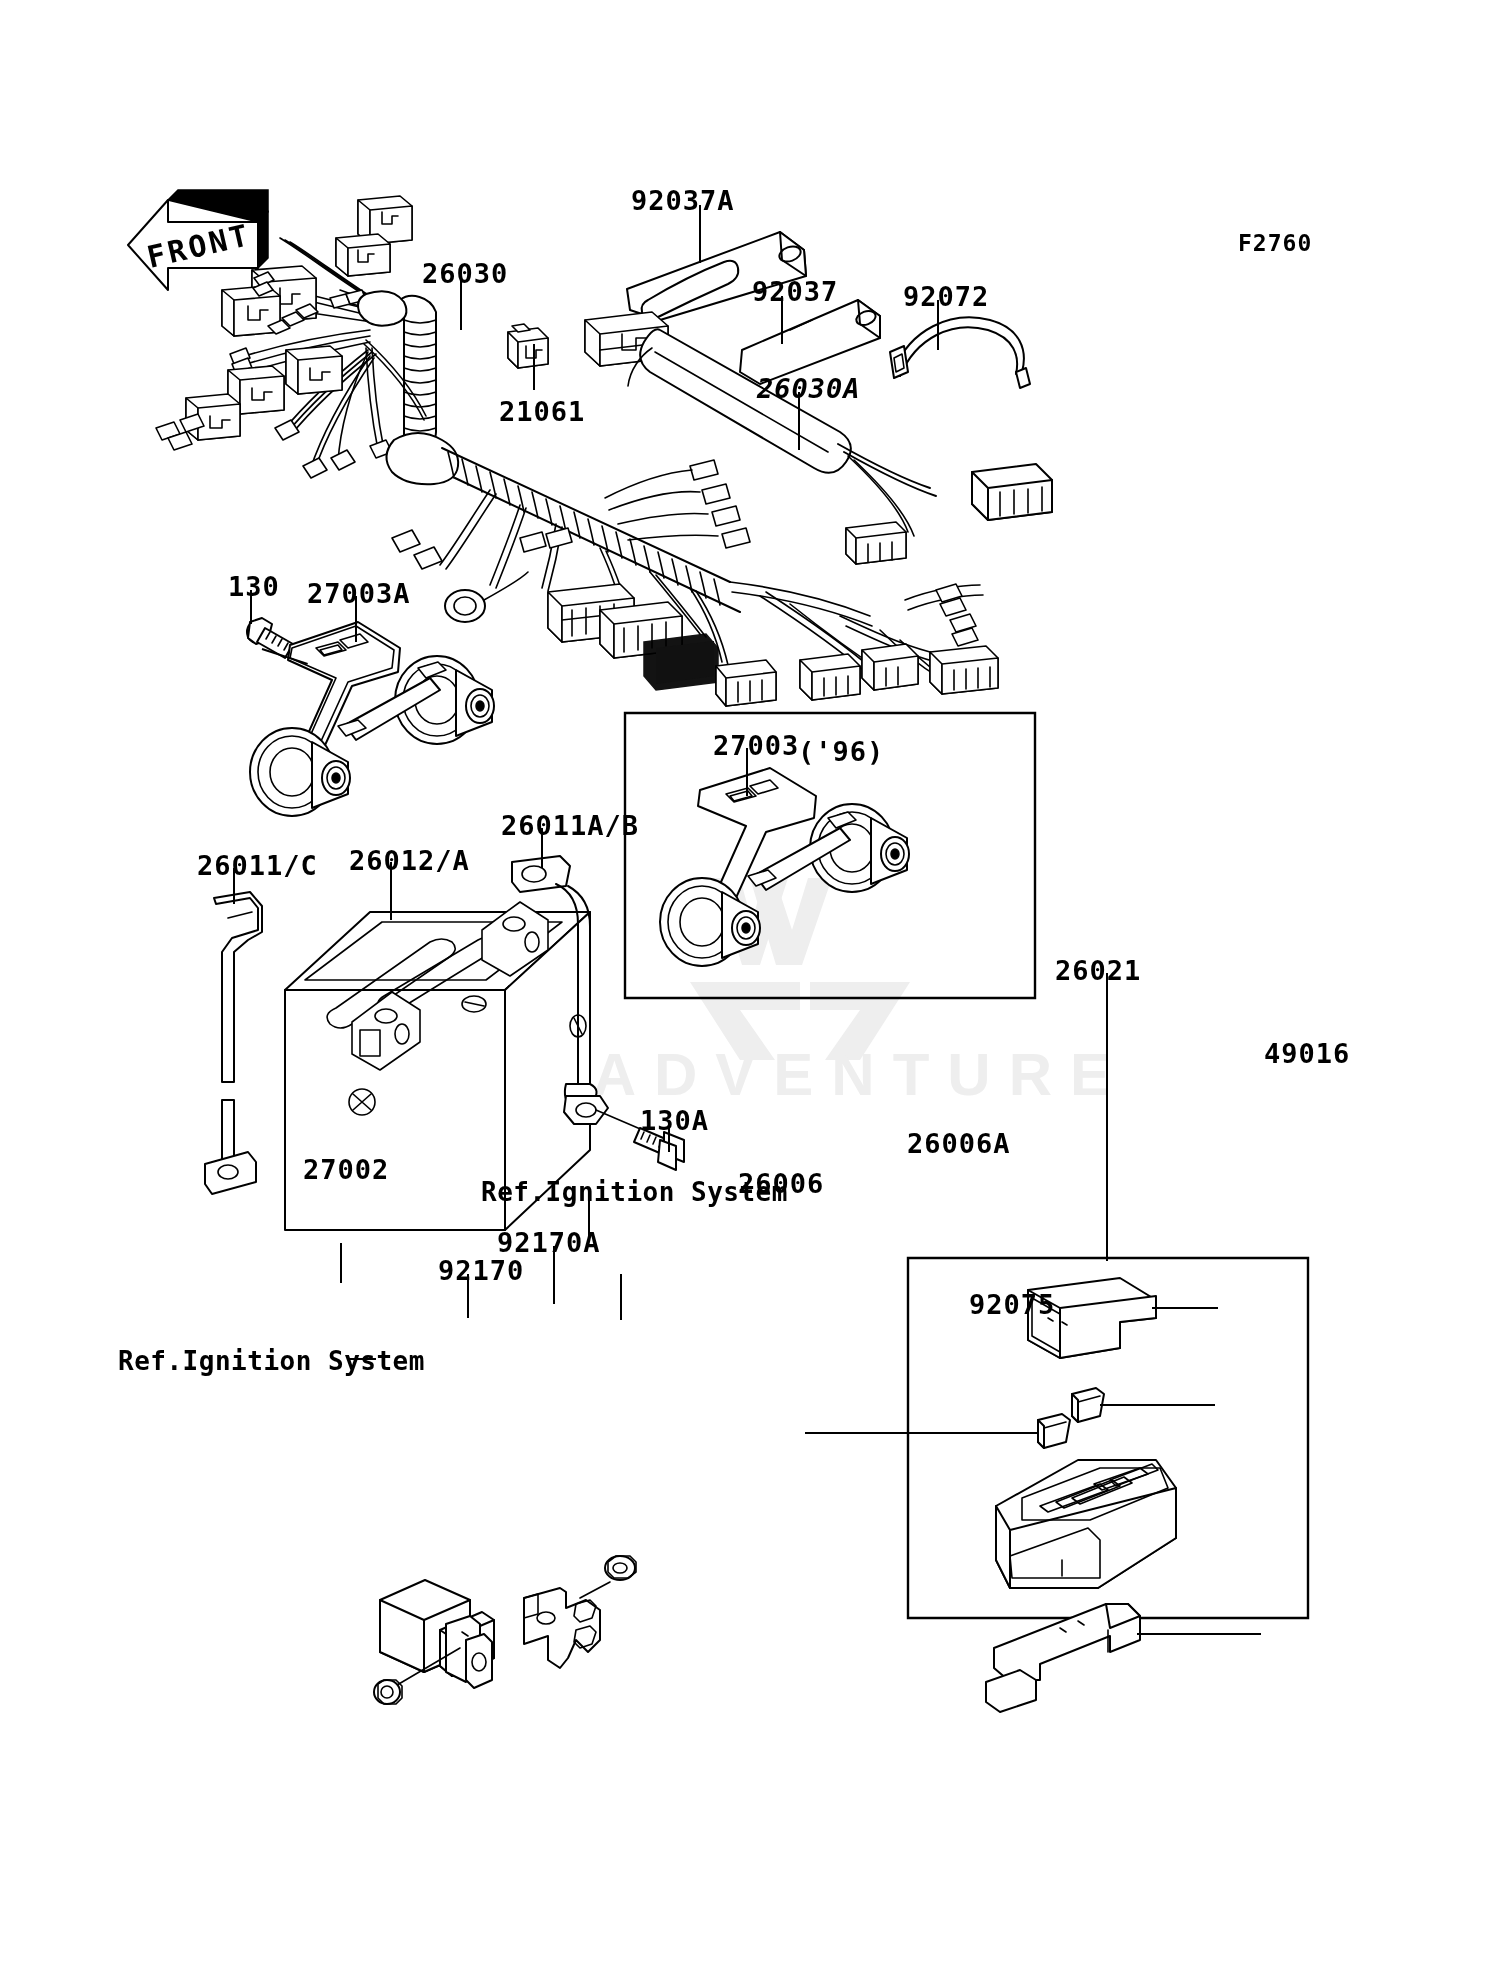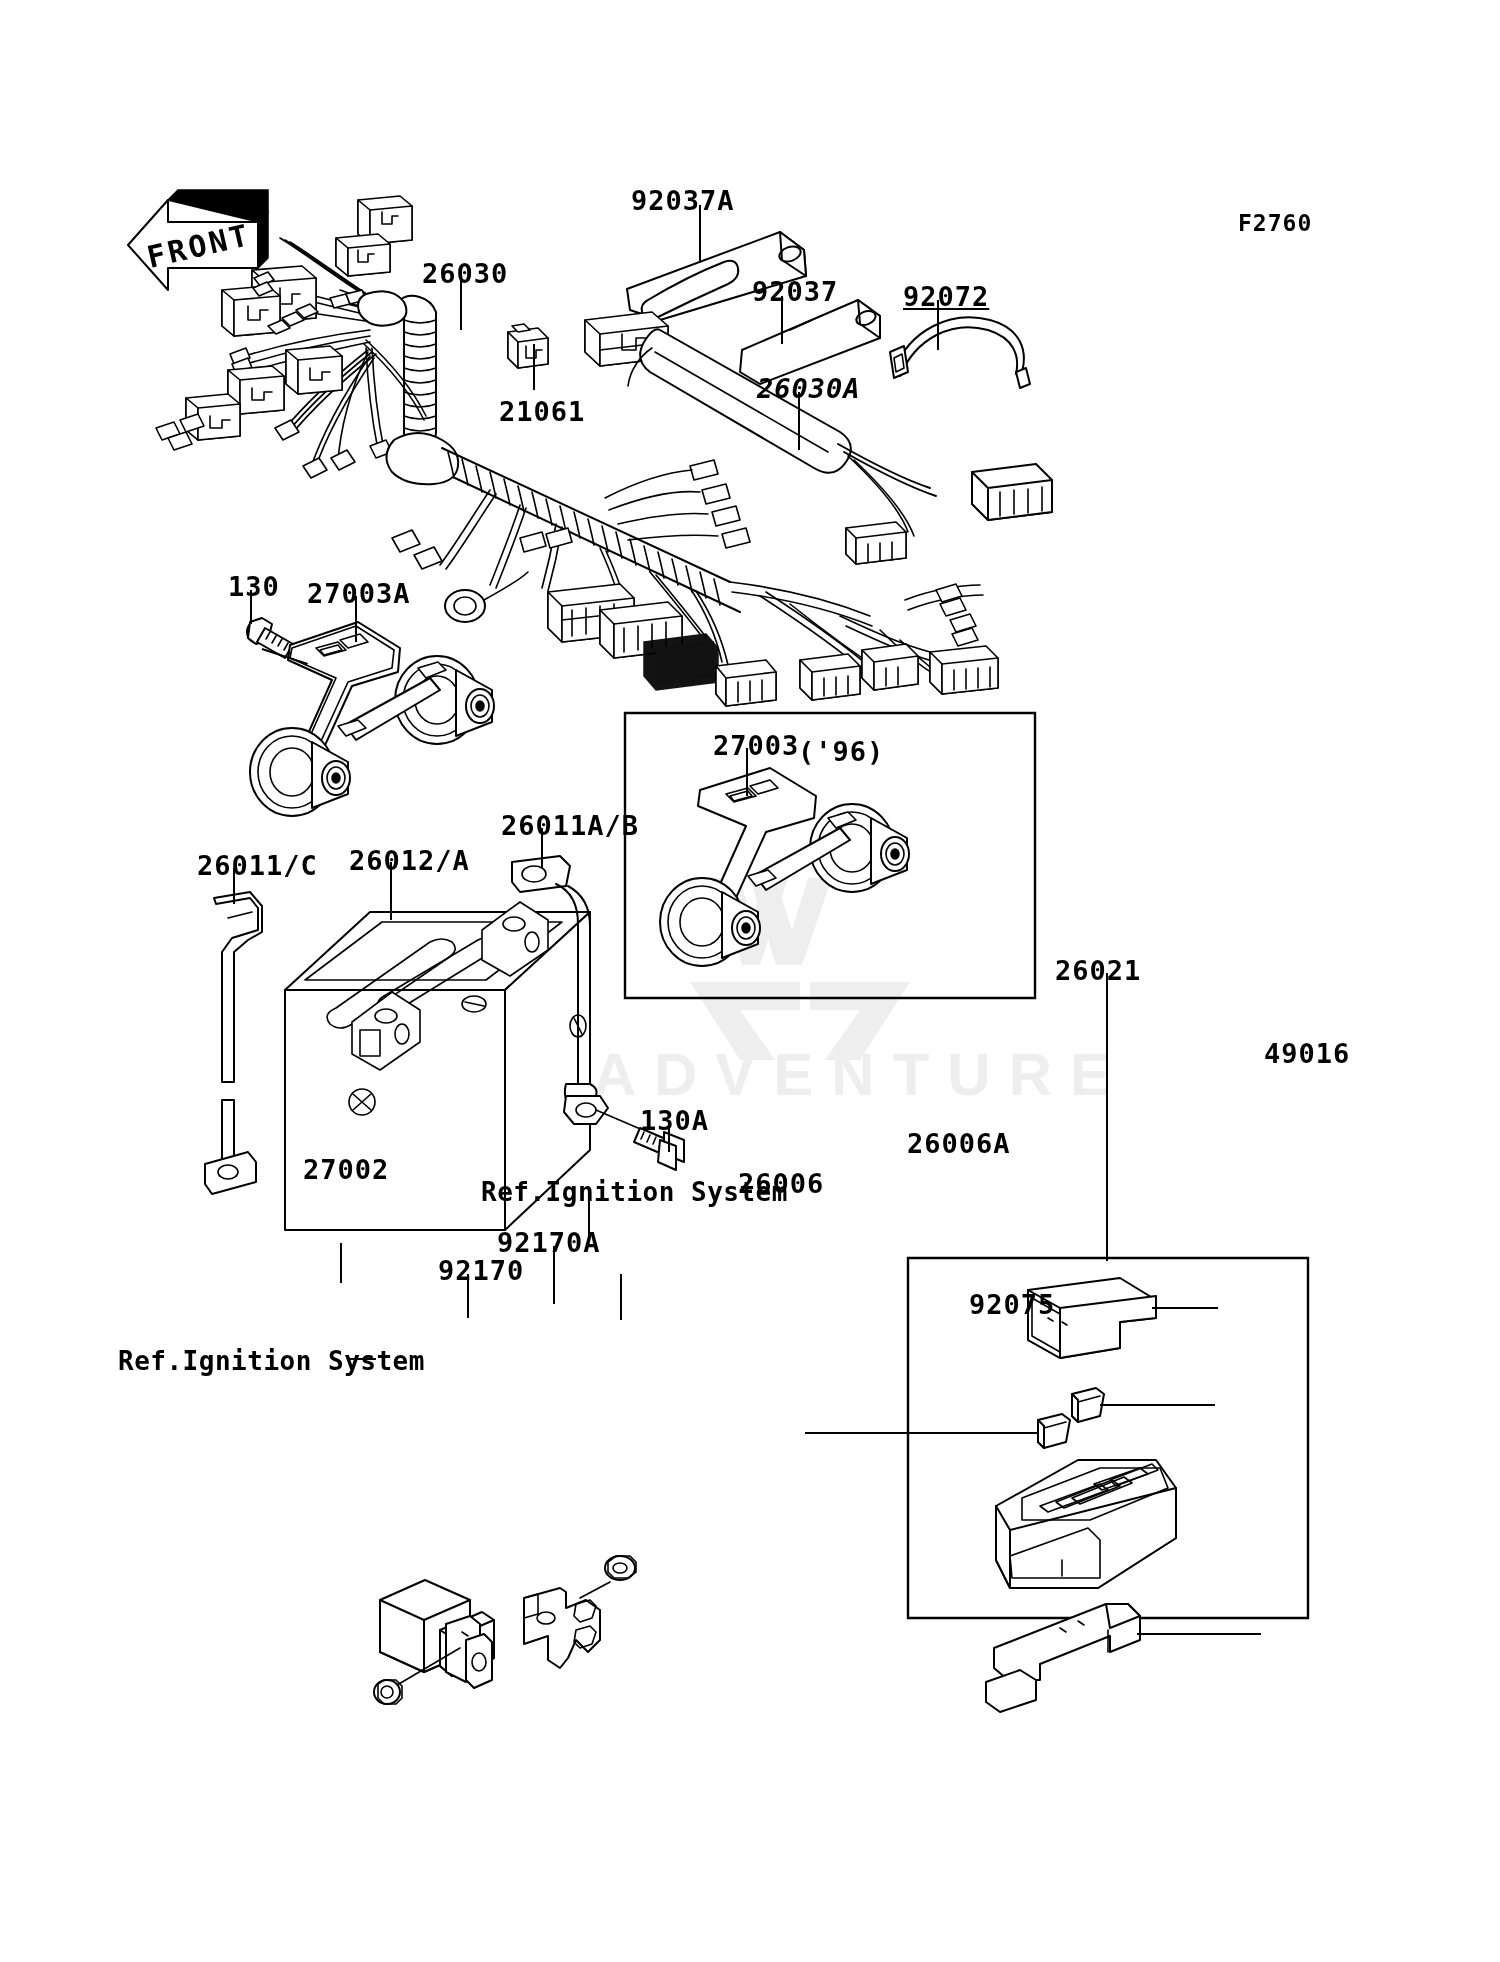--- a/index.html
+++ b/index.html
@@ -673,21 +673,21 @@
   <div class="leader lv" style="left:340px; top:1243px; height:40px;"></div>
   <div class="leader lv" style="left:467px; top:1274px; height:44px;"></div>
   <div class="leader lv" style="left:553px; top:1246px; height:58px;"></div>
   <div class="leader lv" style="left:620px; top:1274px; height:46px;"></div>
   <div class="leader lv" style="left:588px; top:1196px; height:40px;"></div>
   <div class="leader lh" style="left:348px; top:1358px; width:28px;"></div>
 
   <div class="lbl" style="left:422px; top:258px;">26030</div>
   <div class="lbl" style="left:631px; top:185px;">92037A</div>
   <div class="lbl" style="left:752px; top:276px;">92037</div>
-  <div class="lbl" style="left:903px; top:281px;text-decoration:underline;">92072</div>
+  <div class="lbl" style="left:903px; top:281px;">92072</div>
   <div class="lbl" style="left:499px; top:396px;">21061</div>
   <div class="lbl" style="left:757px; top:373px;font-style:italic;">26030A</div>
   <div class="lbl" style="left:228px; top:571px;">130</div>
   <div class="lbl" style="left:307px; top:578px;">27003A</div>
   <div class="lbl" style="left:713px; top:730px;">27003</div>
   <div class="lbl" style="left:798px; top:736px;">('96)</div>
   <div class="lbl" style="left:501px; top:810px;">26011A/B</div>
   <div class="lbl" style="left:197px; top:850px;">26011/C</div>
   <div class="lbl" style="left:349px; top:845px;">26012/A</div>
   <div class="lbl" style="left:1055px; top:955px;">26021</div>
@@ -696,16 +696,16 @@
   <div class="lbl" style="left:738px; top:1168px;">26006</div>
   <div class="lbl" style="left:969px; top:1289px;">92075</div>
   <div class="lbl" style="left:640px; top:1105px;">130A</div>
   <div class="lbl" style="left:303px; top:1154px;">27002</div>
   <div class="lbl" style="left:438px; top:1255px;">92170</div>
   <div class="lbl" style="left:497px; top:1227px;">92170A</div>
 
   <div class="ref" style="left:481px; top:1177px;">Ref.Ignition System</div>
   <div class="ref" style="left:118px; top:1346px;">Ref.Ignition System</div>
 
-  <div class="figcode" style="left:1238px; top:210px;">F2760</div>
+  <div class="figcode" style="left:1238px; top:230px;">F2760</div>
 
 
 </div>
 
 </body></html>

